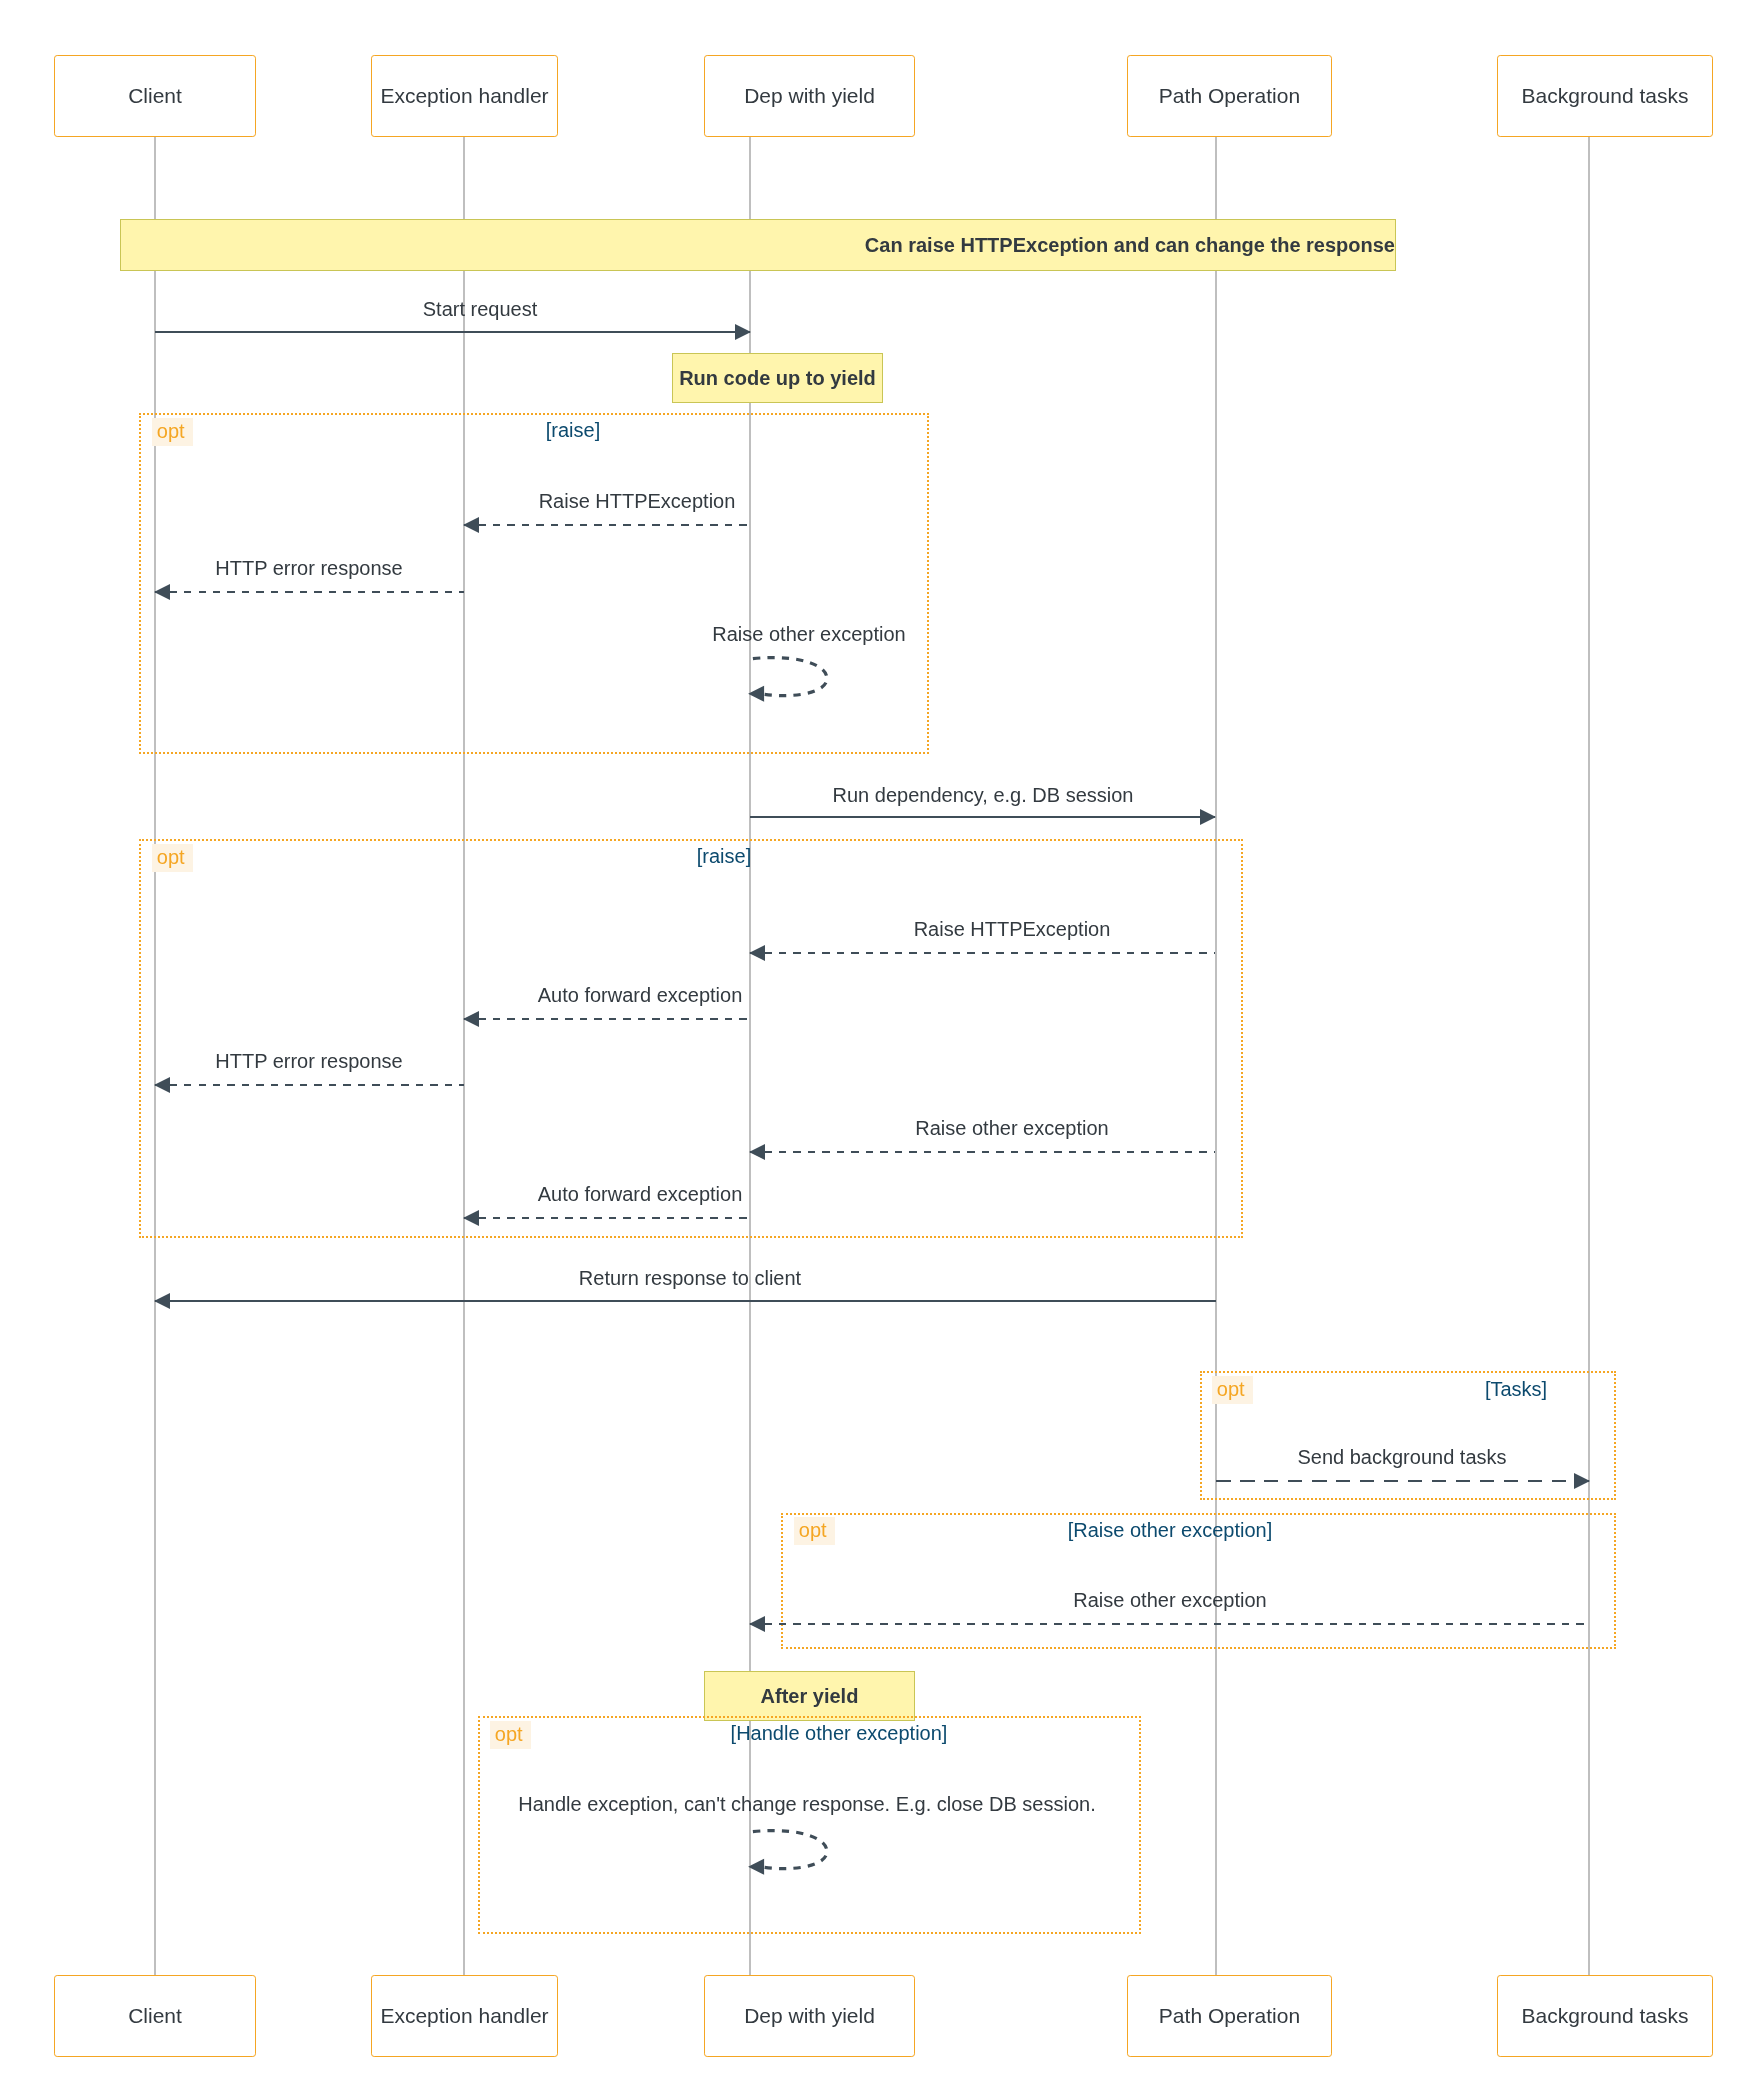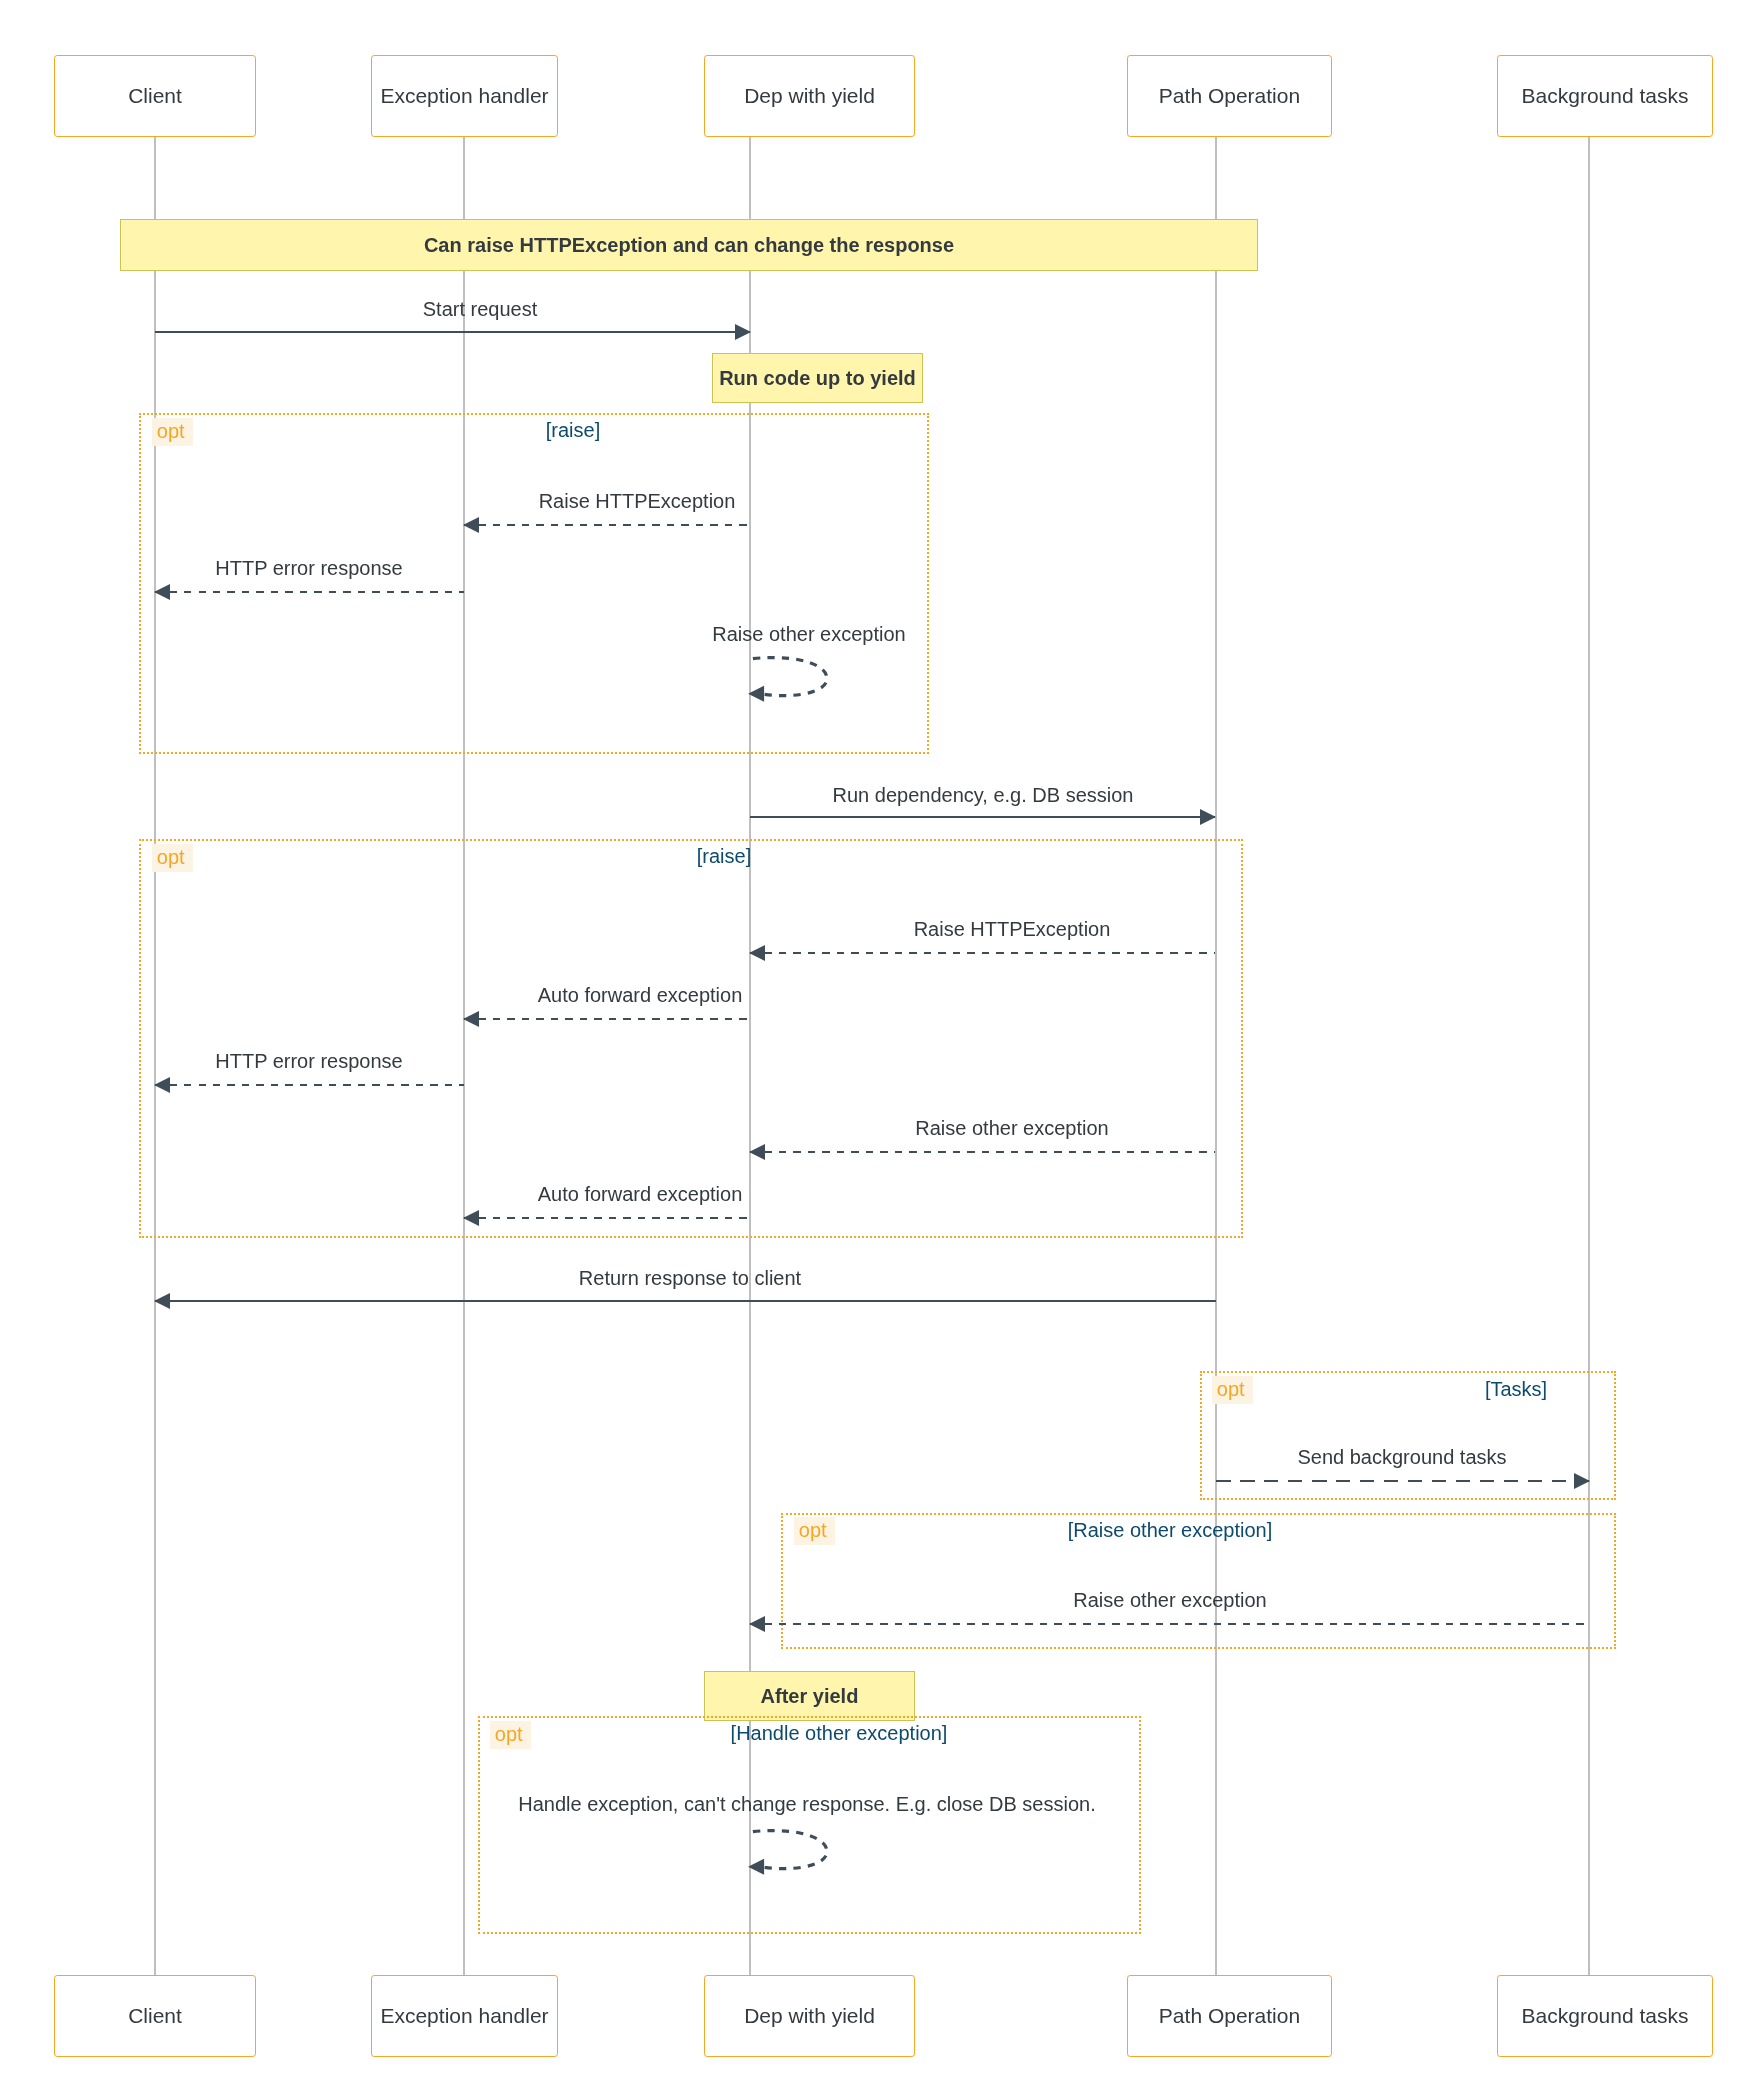--- a/index.html
+++ b/index.html
@@ -64,30 +64,30 @@
     <span>Dep with yield</span>
   </div>
   <div class="actor" style="left:1127px;top:1975px;width:205px;height:82px;">
     <span>Path Operation</span>
   </div>
   <div class="actor" style="left:1497px;top:1975px;width:216px;height:82px;">
     <span>Background tasks</span>
   </div>
 
 
-  <div class="note" style="left:120px;top:219px;width:1138px;height:52px;">
+  <div class="note" style="left:120px;top:219px;width:1276px;height:52px;justify-content:flex-end;">
     <span>Can raise HTTPException and can change the response</span>
   </div>
 
   <div class="msglabel" style="left:480px;top:298px;">Start request</div>
   <div class="arrow solid" style="left:155px;top:331px;width:595px;">
     <span class="head right"></span>
   </div>
 
-  <div class="note" style="left:712px;top:353px;width:211px;height:50px;">
+  <div class="note" style="left:672px;top:353px;width:211px;height:50px;">
     <span>Run code up to yield</span>
   </div>
 
   <div class="optbox" style="left:139px;top:413px;width:790px;height:341px;"></div>
   <div class="optlabel" style="left:144px;top:418px;">opt</div>
   <div class="optcond" style="left:573px;top:419px;">[raise]</div>
 
   <div class="msglabel" style="left:637px;top:490px;">Raise HTTPException</div>
   <div class="arrow dashed" style="left:464px;top:524px;width:286px;">
     <span class="head left"></span>

